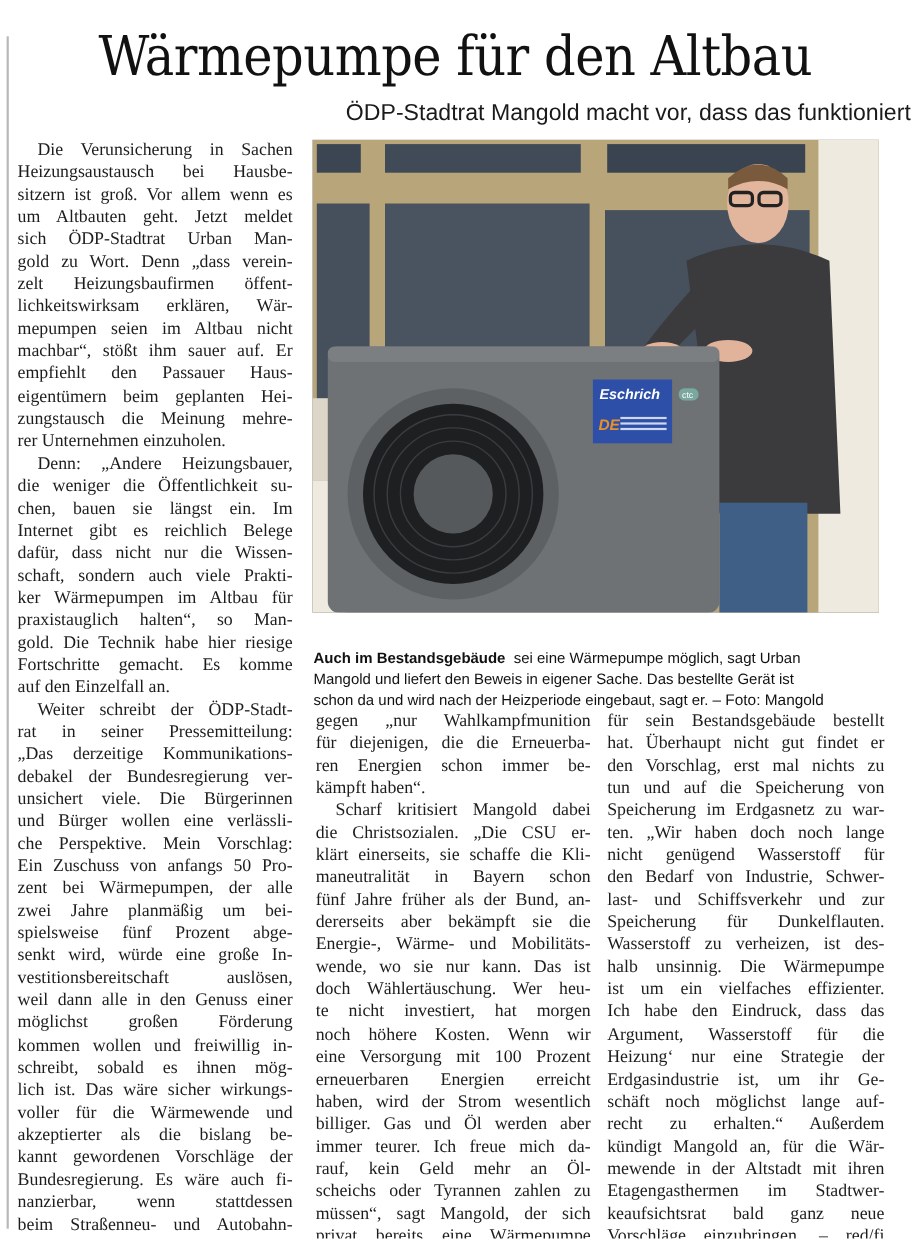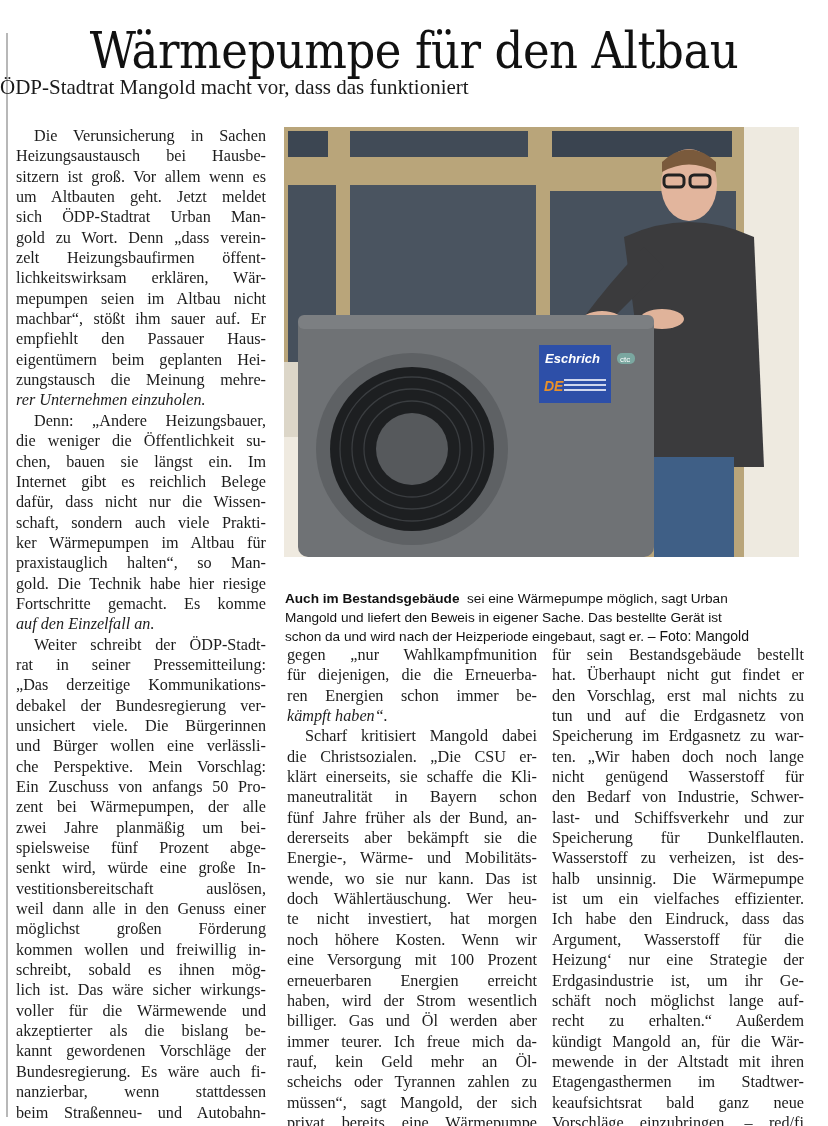--- a/index.html
+++ b/index.html
@@ -1,25 +1,25 @@
 <!DOCTYPE html>
 <html><head>
   <meta charset="utf-8">
   <style>
     html, body { margin: 0; padding: 0; background: #ffffff; }
     body { width: 828px; height: 1126px; position: relative; overflow: hidden; color: #1a1a1a; }
     .left-rule { position: absolute; left: 6px; top: 33px; width: 2px; height: 1084px; background: #b8b8b8; }
     .headline { position: absolute; left: 0; top: 20px; width: 828px; text-align: center;
       font-family: "DejaVu Serif", "Liberation Serif", serif; font-size: 50px; line-height: 62px;
       letter-spacing: -0.5px; color: #111; margin: 0; font-weight: normal; transform: scaleX(0.9); transform-origin: center; }
-    .subhead { position: absolute; left: 0; top: 74px; width: 828px; text-align: left;
-      font-family: Liberation Serif, serif; font-size: 21px; line-height: 26px; color: #1a1a1a; margin: 0; font-weight: normal; }
+    .subhead { position: absolute; left: 0; top: 90px; width: 828px; text-align: right;
+      font-family: Liberation Sans, sans-serif; font-size: 21px; line-height: 26px; color: #1a1a1a; margin: 0; font-weight: normal; }
     .col { position: absolute; font-family: "Liberation Serif", serif; font-size: 16.2px; line-height: 20.35px; color: #1c1c1c; }
     .col .ln { display: block; white-space: nowrap; text-align: justify; text-align-last: justify; height: 20.35px; }
-    .col .ln.last { text-align-last: left; font-style: italic; }
+    .col .ln.last { text-align-last: left; }
     .col .ln.ind { text-indent: 18px; }
     .col1 { left: 16px; top: 126px; width: 250px; }
     .col2 { left: 287px; top: 645px; width: 250px; }
     .col3 { left: 552px; top: 645px; width: 252px; }
     .photo { position: absolute; left: 284px; top: 127px; width: 515px; height: 430px; overflow: hidden; background: #a3a3a3; }
     .caption { position: absolute; left: 285px; top: 566px; width: 520px; font-family: "Liberation Sans", sans-serif;
       font-size: 13.6px; line-height: 18.5px; color: #111; margin-top: 24px; }
     .caption .ln { display: block; white-space: nowrap; }
     .caption b { font-weight: bold; }
     .caption .credit { font-size: 14px; }
@@ -161,21 +161,21 @@
   <span class="ln">rauf, kein Geld mehr an Öl-</span>
   <span class="ln">scheichs oder Tyrannen zahlen zu</span>
   <span class="ln">müssen“, sagt Mangold, der sich</span>
   <span class="ln">privat bereits eine Wärmepumpe</span>
 </div>
 
 <div class="col col3">
   <span class="ln">für sein Bestandsgebäude bestellt</span>
   <span class="ln">hat. Überhaupt nicht gut findet er</span>
   <span class="ln">den Vorschlag, erst mal nichts zu</span>
-  <span class="ln">tun und auf die Erdgasnetz von</span>
+  <span class="ln">tun und auf die Speicherung von</span>
   <span class="ln">Speicherung im Erdgasnetz zu war-</span>
   <span class="ln">ten. „Wir haben doch noch lange</span>
   <span class="ln">nicht genügend Wasserstoff für</span>
   <span class="ln">den Bedarf von Industrie, Schwer-</span>
   <span class="ln">last- und Schiffsverkehr und zur</span>
   <span class="ln">Speicherung für Dunkelflauten.</span>
   <span class="ln">Wasserstoff zu verheizen, ist des-</span>
   <span class="ln">halb unsinnig. Die Wärmepumpe</span>
   <span class="ln">ist um ein vielfaches effizienter.</span>
   <span class="ln">Ich habe den Eindruck, dass das</span>

